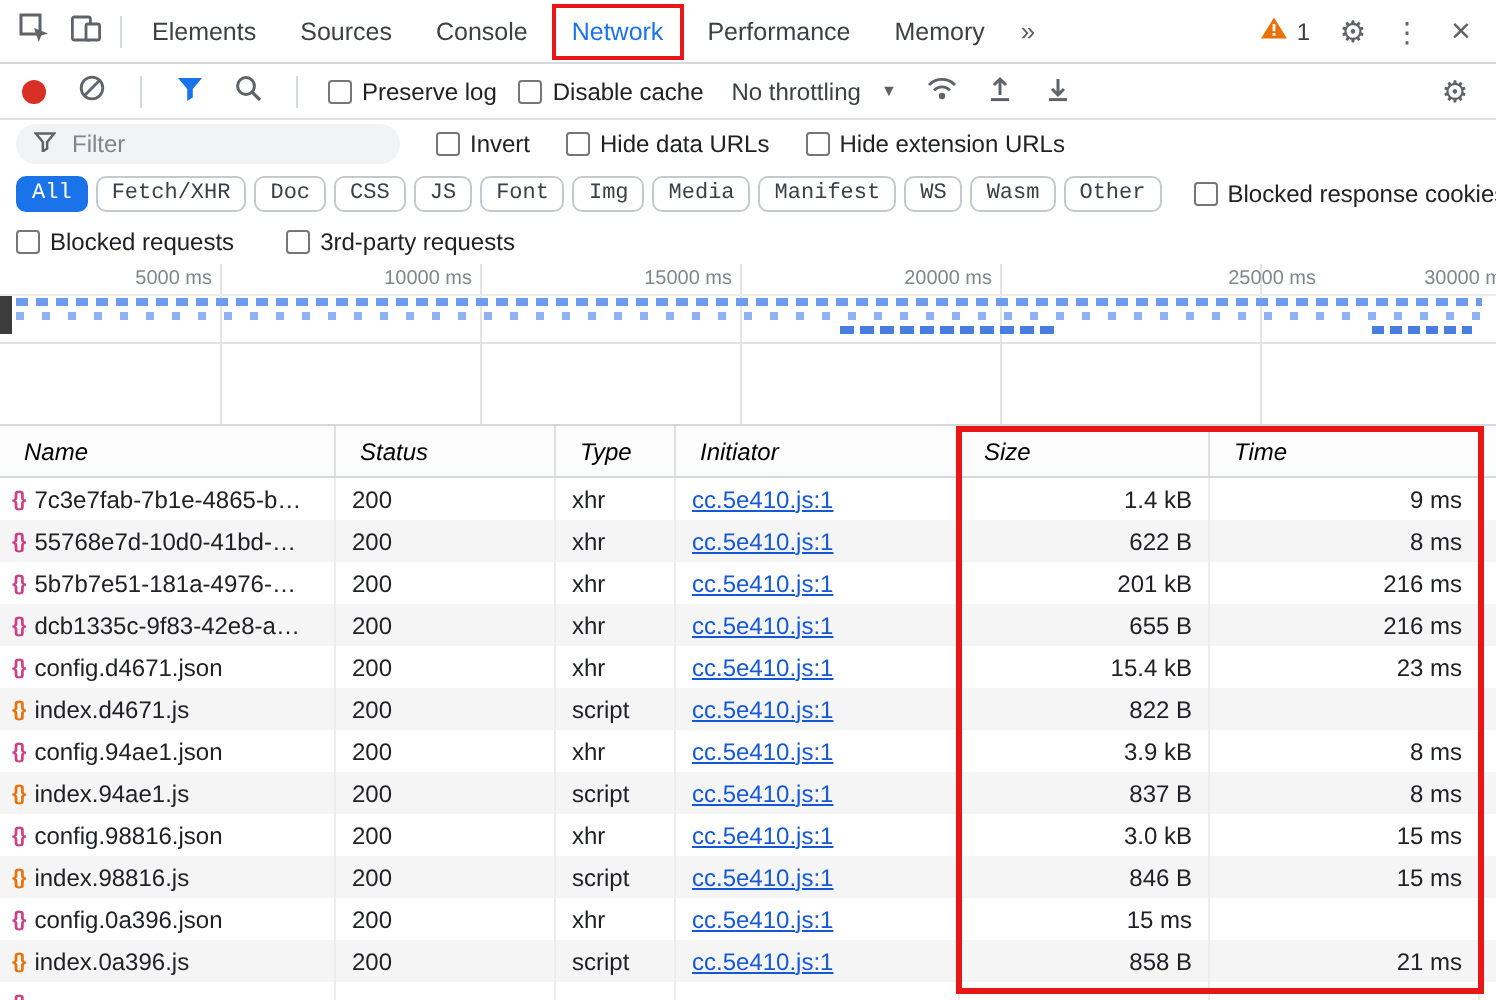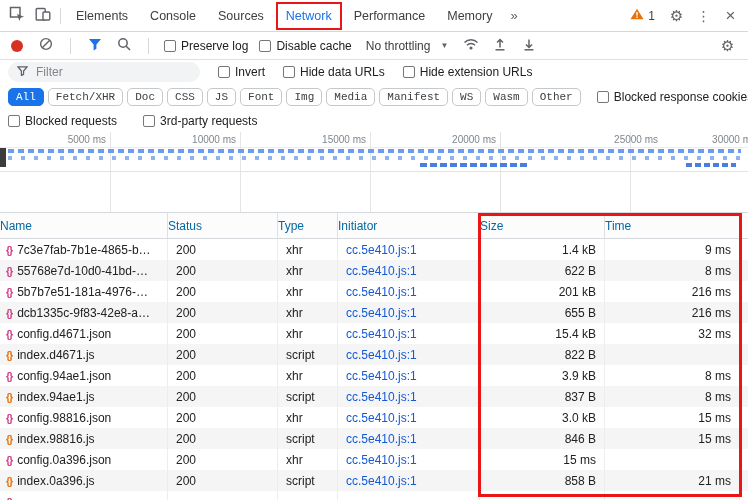--- a/index.html
+++ b/index.html
@@ -60,31 +60,31 @@
           background:repeating-linear-gradient(90deg,#8fb2f3 0,#8fb2f3 4px,transparent 4px,transparent 13px);}
   .cluster-a{position:absolute;left:420px;top:31px;height:4px;width:108px;
           background:repeating-linear-gradient(90deg,#4a7de0 0,#4a7de0 7px,transparent 7px,transparent 10px);}
   .cluster-b{position:absolute;left:686px;top:31px;height:4px;width:50px;
           background:repeating-linear-gradient(90deg,#4a7de0 0,#4a7de0 6px,transparent 6px,transparent 9px);}
   .ov-handle{position:absolute;left:0;top:16px;width:6px;height:19px;background:#3c3c3c;}
 
   
   .grid{display:grid;grid-template-columns:168px 110px 60px 142px 125px 135px;}
   .thead{height:26px;border-bottom:1px solid #d5d8dc;background:#fcfcfd;}
-  .hcell{display:flex;align-items:center;padding:0 0;border-right:1px solid #e0e0e0;font-size:12px;color:#0369a1;cursor:pointer;white-space:nowrap;overflow:hidden;}
+  .hcell{display:flex;align-items:center;padding:0 12px;border-right:1px solid #e0e0e0;font-size:12px;color:#000000;cursor:pointer;white-space:nowrap;overflow:hidden;font-style:italic;}
   .tbody{height:261px;overflow:hidden;}
   .trow{height:21px;cursor:pointer;}
   .trow:nth-child(even){background:#f5f5f5;}
   .cell{display:flex;align-items:center;padding:0 8px;border-right:1px solid #ededed;white-space:nowrap;overflow:hidden;font-size:12px;height:21px;}
   .num{justify-content:flex-end;}
   .name-cell{gap:5px;padding-left:6px;}
   .ficon{font-weight:700;font-size:10.5px;letter-spacing:-1px;flex:none;}
   .ficon-xhr{color:var(--xhr-icon-color,#cf3f85);}
   .ficon-script{color:var(--script-icon-color,#e8710a);}
-  .ilink{color:var(--link-blue,#1558d6);cursor:pointer;}
+  .ilink{color:var(--link-blue,#1558d6);text-decoration:underline;cursor:pointer;}
 
   
   .ann{position:absolute;border:3px solid var(--annotation-red,#e81616);pointer-events:none;z-index:40;background:transparent;}
   #annTab{border-width:2px;}
 </style>
 </head>
 <body>
 
 <div class="devtools">
 
@@ -101,22 +101,22 @@
       <span>
         <svg width="16" height="16" viewBox="0 0 16 16">
             <rect x="1.2" y="2.5" width="9" height="11.5" rx="1" fill="none" stroke="#5f6368" stroke-width="1.4"></rect>
             <rect x="8" y="6" width="6.8" height="8" rx="1" fill="#fff" stroke="#5f6368" stroke-width="1.4"></rect>
           </svg>
       </span>
     </button>
     <div class="vdiv"></div>
     <div class="tabs">
         <div class="tab">Elements</div>
+        <div class="tab">Sources</div>
         <div class="tab">Console</div>
-        <div class="tab">Sources</div>
         <div class="tab selected">Network</div>
         <div class="tab">Performance</div>
         <div class="tab">Memory</div>
       </div>
     <div class="more-tabs">
       <span>»</span>
     </div>
     <div class="tab-right">
       <div class="warn">
         <span>
@@ -355,21 +355,21 @@
         <div class="cell name-cell">
           <span class="ficon ficon-xhr">{}</span>
           <span class="nm">config.d4671.json</span>
         </div>
         <div class="cell">200</div>
         <div class="cell">xhr</div>
         <div class="cell">
           <span class="ilink">cc.5e410.js:1</span>
         </div>
         <div class="cell num">15.4 kB</div>
-        <div class="cell num">32 ms</div>
+        <div class="cell num">23 ms</div>
       </div>
       <div class="trow grid">
         <div class="cell name-cell">
           <span class="ficon ficon-script">{}</span>
           <span class="nm">index.d4671.js</span>
         </div>
         <div class="cell">200</div>
         <div class="cell">script</div>
         <div class="cell">
           <span class="ilink">cc.5e410.js:1</span>

